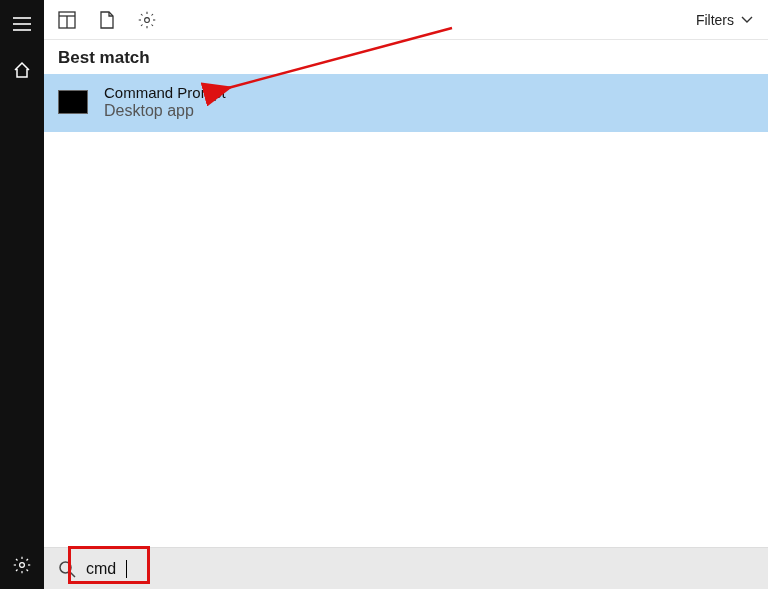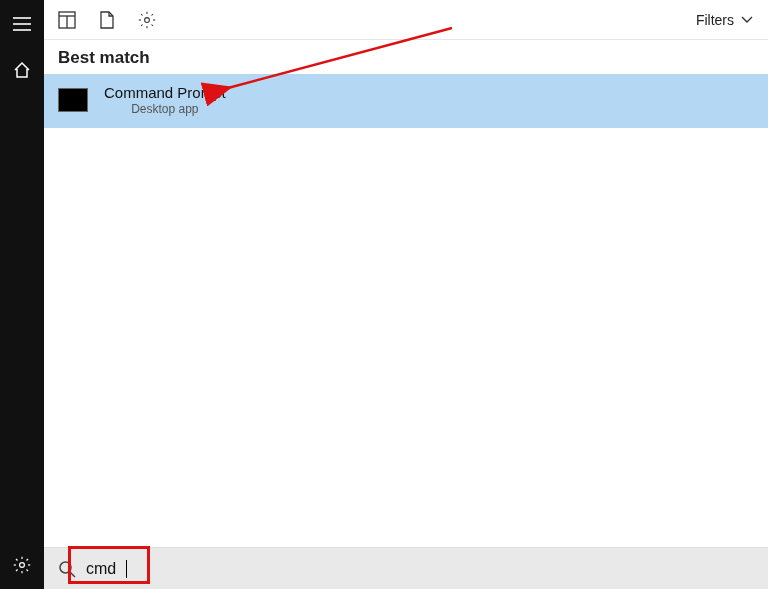--- a/index.html
+++ b/index.html
@@ -14,26 +14,26 @@
   .sidebar .icon-btn { width: 20px; height: 20px; display: flex; align-items: center; justify-content: center; cursor: pointer; }
   .main { flex: 1; display: flex; flex-direction: column; background: #fff; position: relative; }
   .top-row {
     height: 40px; border-bottom: 1px solid #e6e6e6; display: flex; 
     padding: 0 14px; gap: 22px; justify-content: space-between;
   }
   .top-left { display: flex; gap: 22px; align-items: center; }
   .top-row .tb-icon { width: 18px; height: 18px; display:flex; align-items:center; justify-content:center; cursor:pointer; color:#333; }
   .filters { display:flex; align-items:center; gap:6px; font-size:14px; color:#222; cursor:pointer; }
   .section-label { font-size: 17px; font-weight: 600; color:#222; padding: 8px 14px 6px; }
-  .result-row { display:flex; align-items:center; gap: 16px; padding: 10px 14px 12px; cursor:pointer;text-align:center; }
+  .result-row { display:flex; align-items:center; gap: 16px; padding: 10px 14px 12px; cursor:pointer; }
   .result-row.selected { background: #b4d8f4; }
   .result-icon { width: 30px; height: 24px; background:#000; border:1px solid #666; flex:none; }
   .result-text { display:flex; flex-direction:column; }
   .result-title { font-size: 15px; color:#111; }
-  .result-sub   { font-size: 12px; color:#555; margin-top:1px;}
+  .result-sub   { font-size: 16px; color:#555; margin-top:1px;}
   .blank { flex:1; }
   .search-bar {
     height: 42px; background:#e9e9e9; display:flex; align-items:center;
     padding: 0 14px; gap: 10px; border-top:1px solid #ddd;
   }
   .search-box-wrap { display:flex; align-items:center; gap:10px; position:relative; }
   .search-input {
     border:none; background:transparent; outline:none; font-size:16px;
     width: 260px; color:#111;
   }

